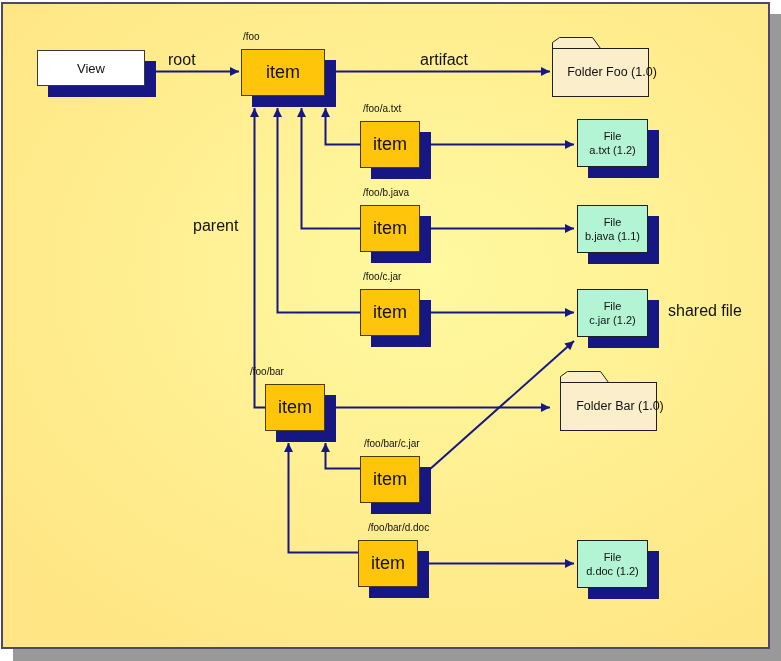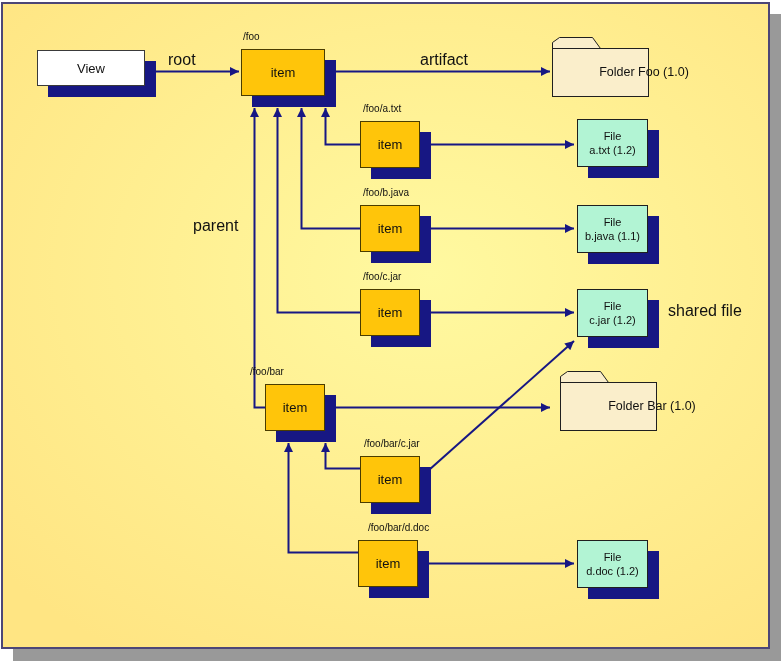--- a/index.html
+++ b/index.html
@@ -23,32 +23,32 @@
   svg.wires{position:absolute;left:0;top:0;width:781px;height:661px;pointer-events:none;}
   .wire{fill:none;stroke:var(--connector,#171783);stroke-width:2;}
   .ahfill{fill:var(--connector,#171783);}
   .shape{
     position:absolute;box-sizing:border-box;display:flex;
     align-items:center;justify-content:center;
     box-shadow:11px 11px 0 0 var(--shape-shadow,#171783);
     border:1px solid #1f1f1f;
   }
   .view-node{background:var(--view-fill,#fff);font-size:13px;border:1px solid #3a3a3a;}
-  .item-node{background:var(--item-fill,#ffc50a);font-size:13px;border-color:#4a3c00;}
+  .item-node{background:var(--item-fill,#ffc50a);font-size:18px;border-color:#4a3c00;}
   .file-node{
     background:var(--file-fill,#b2f4d4);font-size:11px;
     flex-direction:column;line-height:1.3;text-align:center;
   }
   .pathlabel{position:absolute;font-size:10px;white-space:nowrap;}
   .biglabel{position:absolute;font-size:16px;white-space:nowrap;}
   .folder{position:absolute;}
   .folder-label{
     position:absolute;left:0;top:11px;width:120px;height:48px;
     display:flex;align-items:center;justify-content:center;
-    font-size:12.5px;white-space:nowrap;margin-left:32px;
+    font-size:12.5px;white-space:nowrap;
   }
   .folder-shape .fshape{fill:var(--folder-fill,#faeecb);stroke:#1f1f1f;stroke-width:1;}
 </style>
 </head>
 <body style="--page-bg: #ffffff; --panel-border: #4c4677; --panel-shadow: #999999; --panel-bg-center: #fff9a0; --panel-bg-edge: #ffe583; --shape-shadow: #171783; --connector: #171783; --item-fill: #ffc50a; --file-fill: #b2f4d4; --folder-fill: #faeecb; --view-fill: #ffffff; --text: #111111;">
 
 <div class="stage">
   <div class="panel-shadow"></div>
   <div class="panel"></div>
 

